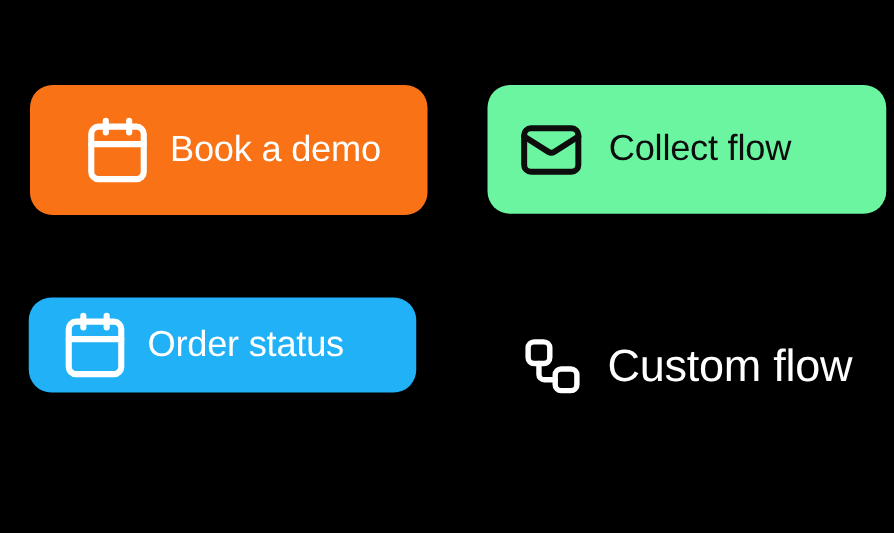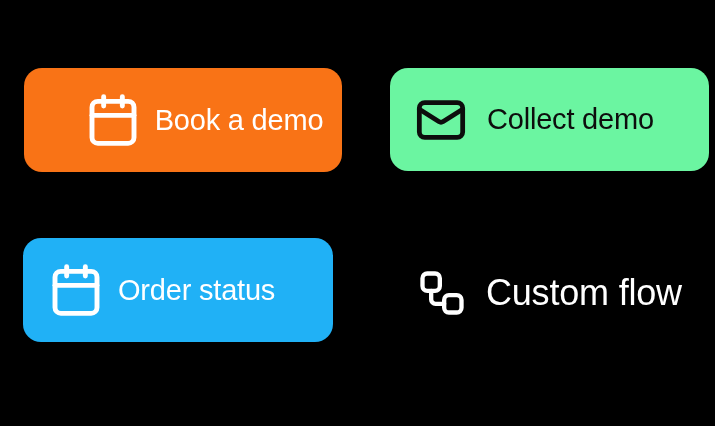--- a/index.html
+++ b/index.html
@@ -35,31 +35,30 @@
     display: flex;
     align-items: center;
     justify-content: center;
     flex: 0 0 auto;
   }
   #btn-book-demo {
     left: 24px; top: 68px;
     width: 318px; height: 104px;
     padding-left: 42px;
     gap: 14px;
-    justify-content: center;
   }
   #btn-collect-email {
     left: 390px; top: 68px;
     width: 319px; height: 103px;
     padding-left: 25px;
     gap: 20px;
   }
   #btn-order-status {
     left: 23px; top: 238px;
-    width: 310px; height: 104px;
+    width: 310px; height: 76px;
     padding-left: 25px;
     gap: 14px;
   }
   .option-plain {
     position: absolute;
     left: 416px; top: 253px;
     height: 80px;
     display: flex;
     align-items: center;
     gap: 18px;
@@ -92,21 +91,21 @@
     <span class="label">Book a demo</span>
   </button>
 
   <button class="option-btn" id="btn-collect-email" style="background: rgb(107, 245, 161); color: rgb(13, 13, 13);">
     <span class="icon-wrap">
       <svg viewBox="0 0 24 24" width="52" height="52" fill="none" stroke="currentColor" stroke-width="2.2" stroke-linecap="round" stroke-linejoin="round">
         <rect x="2" y="4" width="20" height="16" rx="2.5"></rect>
         <path d="m22 7-8.97 5.7a1.94 1.94 0 0 1-2.06 0L2 7"></path>
       </svg>
     </span>
-    <span class="label">Collect demo</span>
+    <span class="label">Collect flow</span>
   </button>
 
   <button class="option-btn" id="btn-order-status" style="background: rgb(32, 177, 246); color: rgb(255, 255, 255);">
     <span class="icon-wrap">
       <svg viewBox="0 0 24 24" width="56" height="56" fill="none" stroke="currentColor" stroke-width="2.1" stroke-linecap="round" stroke-linejoin="round">
         <path d="M8 2v4"></path>
           <path d="M16 2v4"></path>
         <rect x="3" y="4" width="18" height="18" rx="2.5"></rect>
         <path d="M3 10h18"></path>
       </svg>

